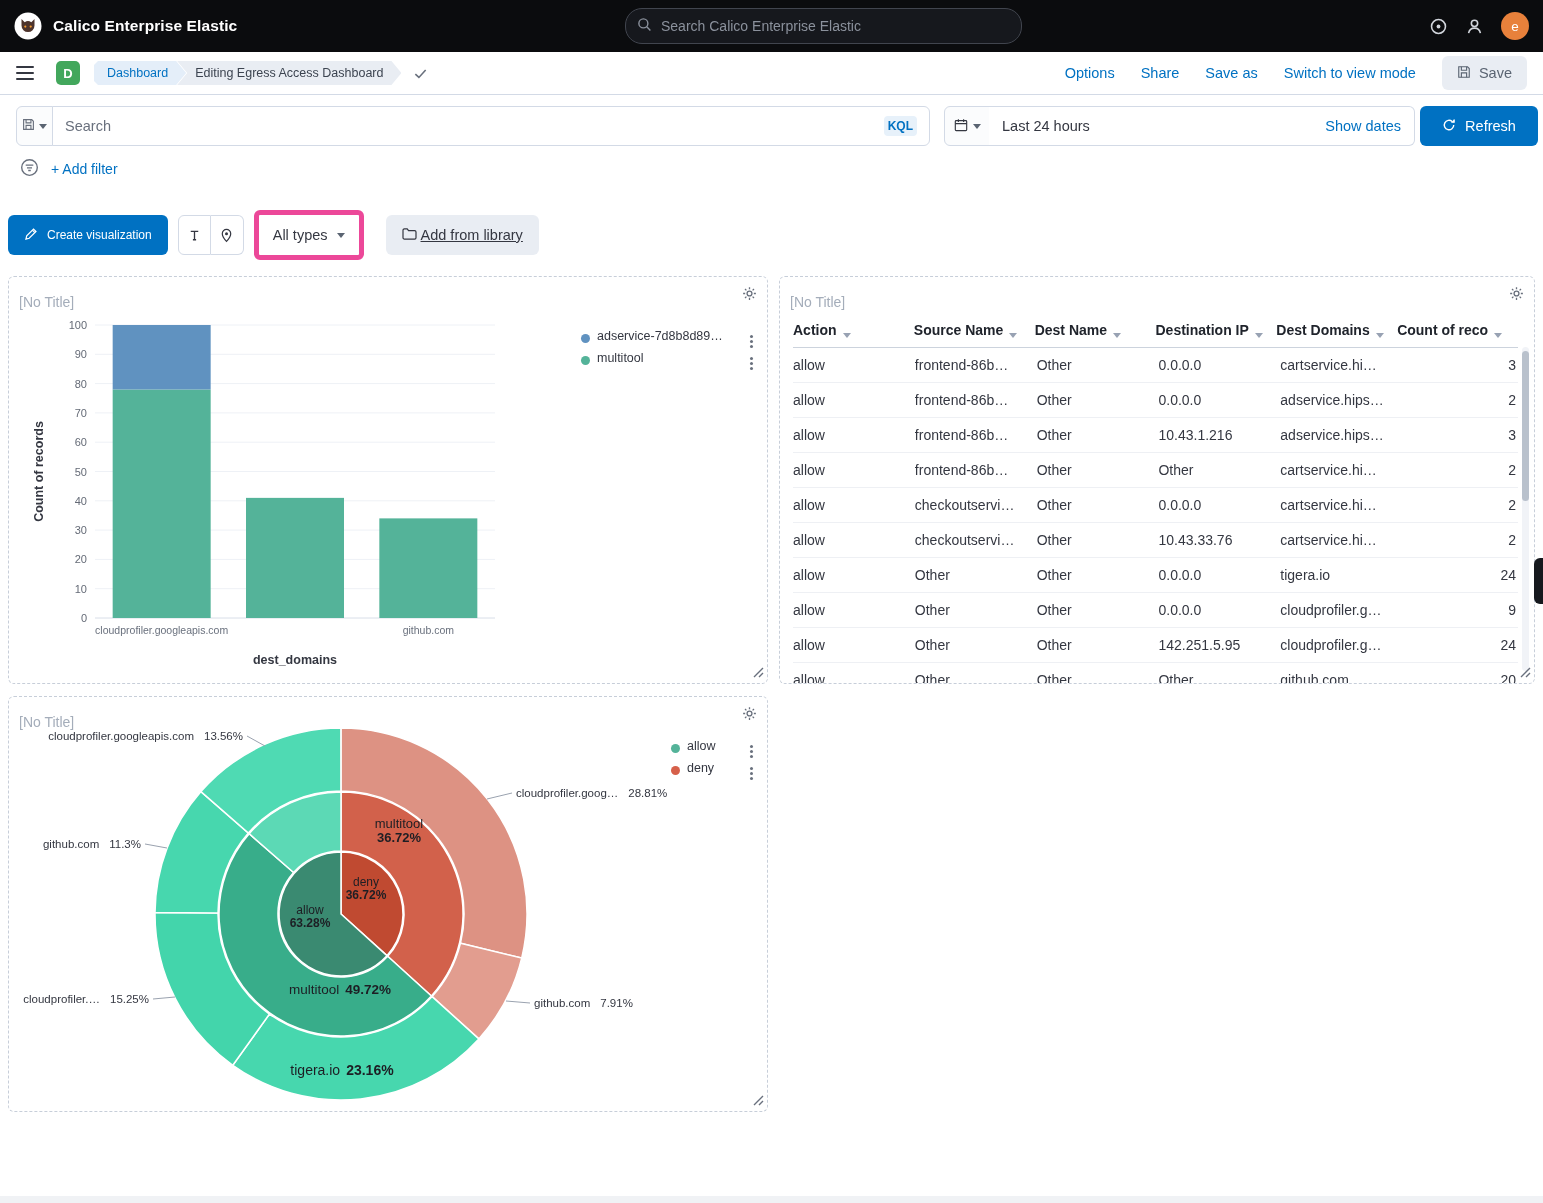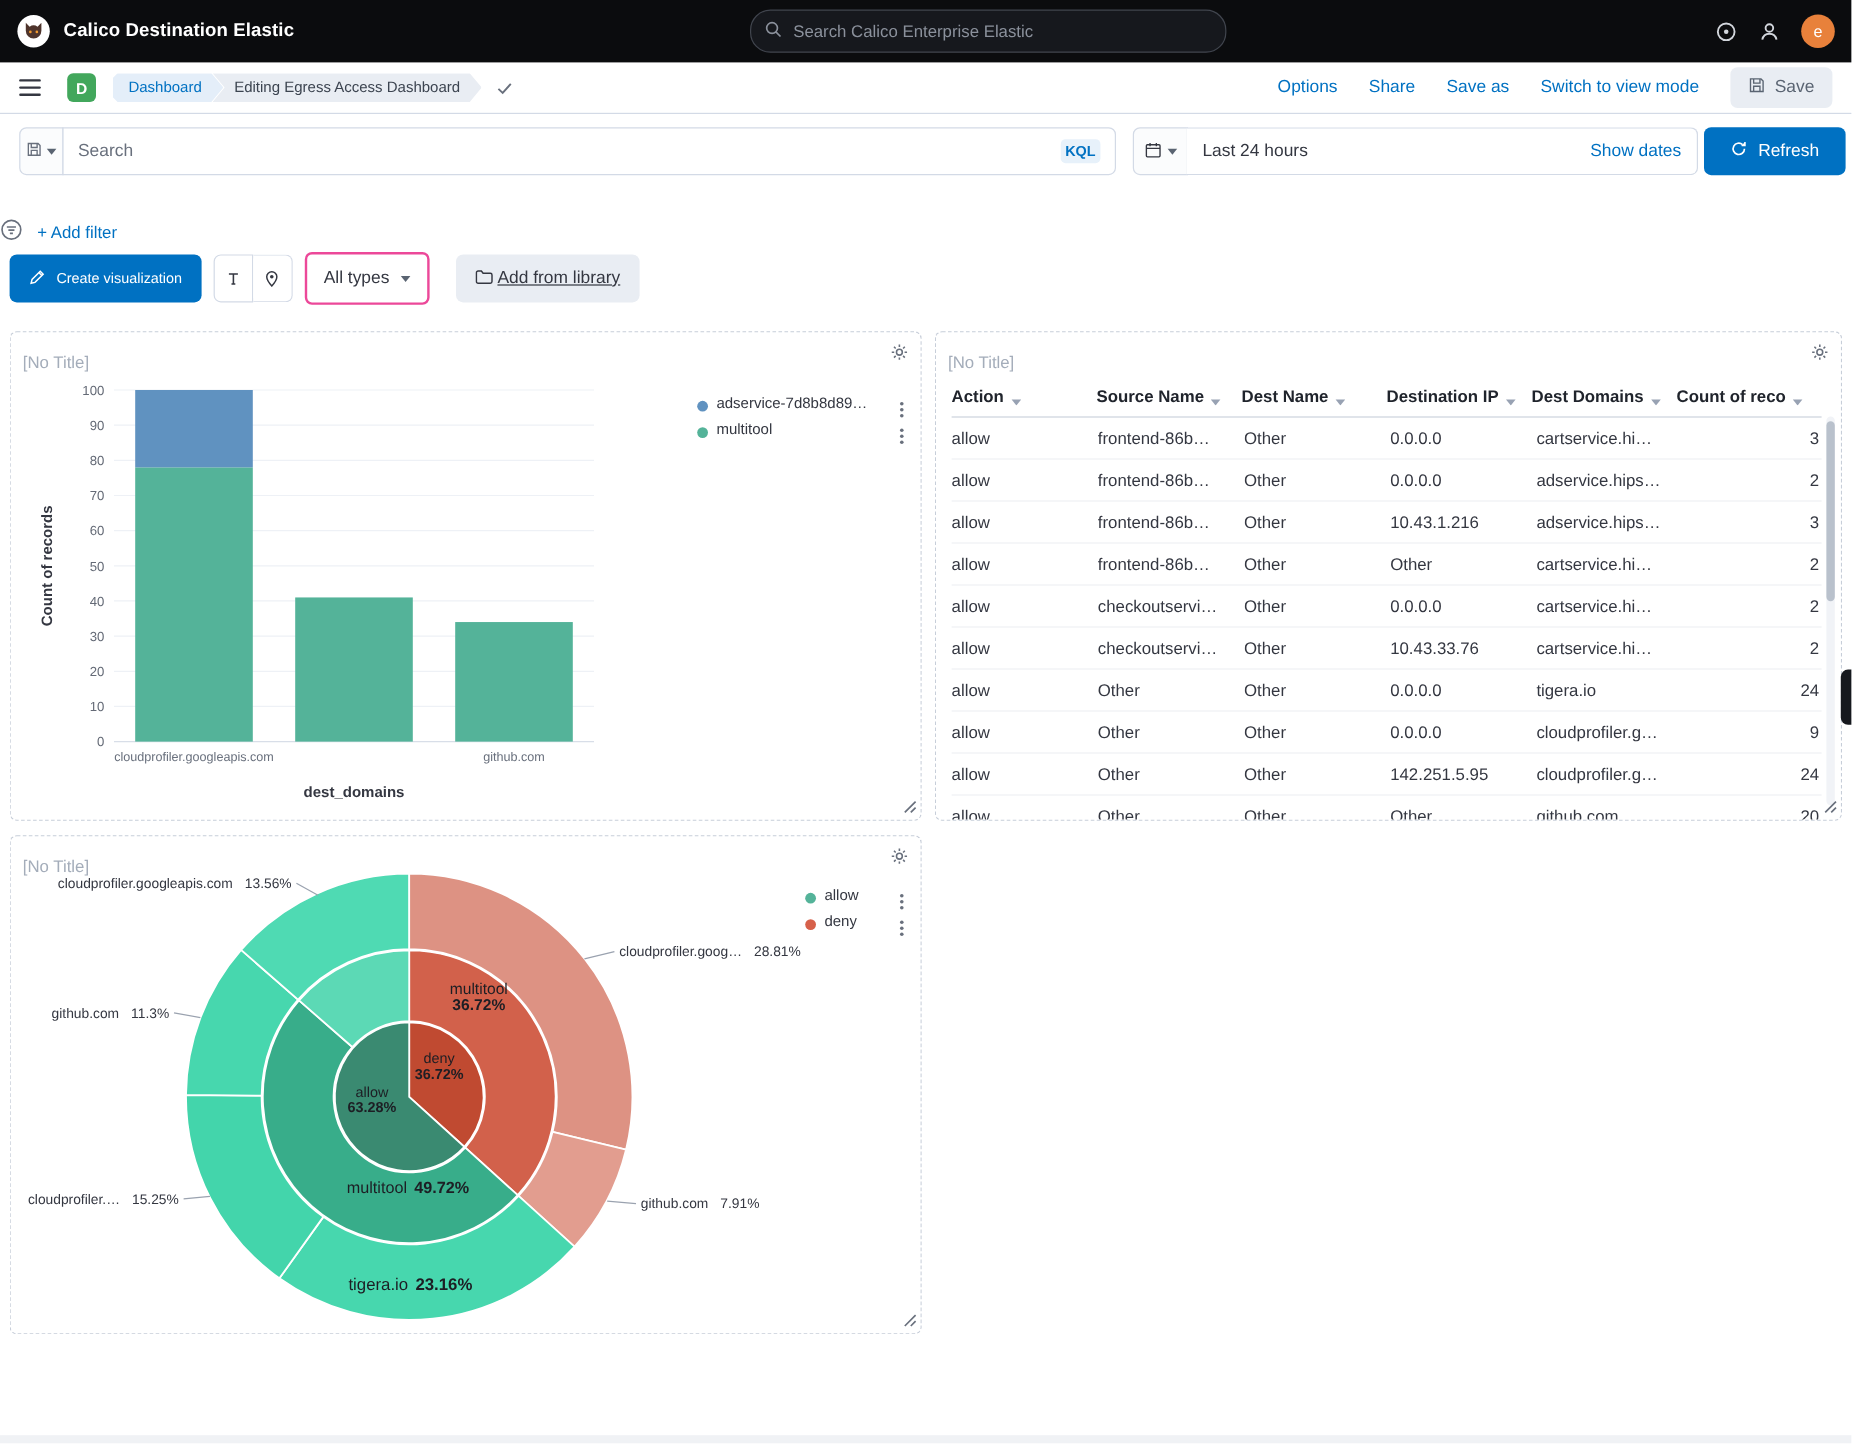--- a/index.html
+++ b/index.html
@@ -47,32 +47,32 @@
   .search-box .ph{color:#69707d;font-size:14.5px;}
   .kql{margin-left:auto;background:#e7f1fa;color:#0071c2;font-size:12px;font-weight:600;padding:3px 4px;border-radius:4px;cursor:pointer;}
   .cal-btn{left:944px;top:106px;width:46px;height:40px;border:1px solid #d3dae6;border-radius:6px 0 0 6px;
     background:#fbfcfd;display:flex;align-items:center;justify-content:center;gap:5px;cursor:pointer;}
   .date-box{left:989px;top:106px;width:426px;height:40px;border:1px solid #d3dae6;border-left:none;border-radius:0 6px 6px 0;
     background:#fff;display:flex;align-items:center;padding:0 13px;cursor:pointer;}
   .date-text{font-size:14.5px;color:#343741;}
   .show-dates{margin-left:auto;color:#0071c2;font-size:14.5px;cursor:pointer;}
   .refresh-btn{left:1420px;top:106px;width:118px;height:40px;background:#0071c2;color:#fff;border:none;border-radius:6px;
     display:flex;align-items:center;justify-content:center;gap:9px;font-size:14.5px;font-weight:500;cursor:pointer;}
-  .filter-row{left:0;top:156px;height:26px;display:flex;align-items:center;gap:12px;margin-top:24px;}
+  .filter-row{left:20px;top:156px;height:26px;display:flex;align-items:center;gap:12px;}
   .add-filter{color:#0071c2;font-size:14px;cursor:pointer;}
   
   .toolbar{left:8px;top:210px;display:flex;align-items:center;gap:10px;}
   .btn-primary{height:40px;background:#0071c2;color:#fff;border:none;border-radius:6px;padding:0 16px;
     display:flex;align-items:center;gap:9px;font-size:12px;font-weight:500;cursor:pointer;}
   .icon-group{display:flex;}
   .icon-group button{width:33px;height:40px;background:#fff;border:1px solid #d3dae6;display:flex;
     align-items:center;justify-content:center;cursor:pointer;padding:0;}
   .icon-group button:first-child{border-radius:6px 0 0 6px;}
   .icon-group button:last-child{border-radius:0 6px 6px 0;border-left:none;}
-  .dropdown{height:40px;background:#fff;border:2px solid #ec4899;border-radius:6px;padding:0 14px;
+  .dropdown{height:40px;background:#fff;border:5px solid #ec4899;border-radius:6px;padding:0 14px;
     display:flex;align-items:center;gap:9px;font-size:14.5px;color:#343741;cursor:pointer;}
   .btn-library{height:40px;background:#e9edf3;border:none;border-radius:6px;padding:0 16px;margin-left:12px;
     display:flex;align-items:center;gap:4px;font-size:14.5px;color:#343741;cursor:pointer;}
   .btn-library span{text-decoration:underline;font-weight:500;}
   .caret{width:0;height:0;border-left:4px solid transparent;border-right:4px solid transparent;border-top:5px solid #5a6472;}
   
   .panel{position:absolute;background:#fff;border:1px dashed #c7ced9;border-radius:6px;box-sizing:border-box;overflow:hidden;}
   .panel-title{position:absolute;top:6px;left:10px;color:#a4adba;font-size:14px;z-index:3;margin-top:11px;}
   .panel-gear{position:absolute;top:7px;right:8px;background:none;border:none;padding:2px;cursor:pointer;z-index:3;}
   .resize-handle{position:absolute;bottom:2px;right:3px;cursor:nwse-resize;z-index:3;}
@@ -104,21 +104,21 @@
 
 <header class="topbar">
   <div class="logo">
     <svg width="28" height="28" viewBox="0 0 28 28">
       <circle cx="14" cy="14" r="13.5" fill="#fff"></circle>
       <path d="M7.5 7l3.2 3.2a6 6 0 0 1 6.6 0L20.5 7v6.6a6.5 6.5 0 1 1-13 0z" fill="#4e342c"></path>
       <circle cx="11.3" cy="14.6" r="1.1" fill="#f49b2e"></circle>
       <circle cx="16.7" cy="14.6" r="1.1" fill="#f49b2e"></circle>
     </svg>
   </div>
-  <div class="topbar-title">Calico Destination Elastic</div>
+  <div class="topbar-title">Calico Enterprise Elastic</div>
   <div class="topbar-search">
     <span>
       <svg width="15" height="15" viewBox="0 0 16 16" fill="none" stroke="#8b919c" stroke-width="1.5">
         <circle cx="6.8" cy="6.8" r="4.8"></circle>
           <path d="M10.4 10.4L14.3 14.3"></path>
       </svg>
     </span>
     <span class="ph">Search Calico Enterprise Elastic</span>
   </div>
   <div class="topbar-icons">

